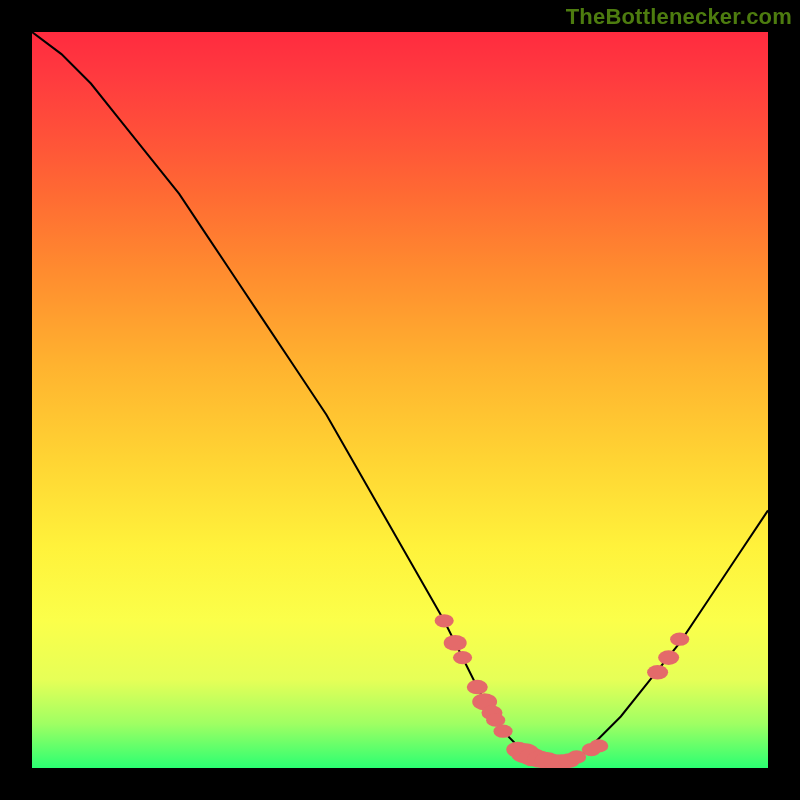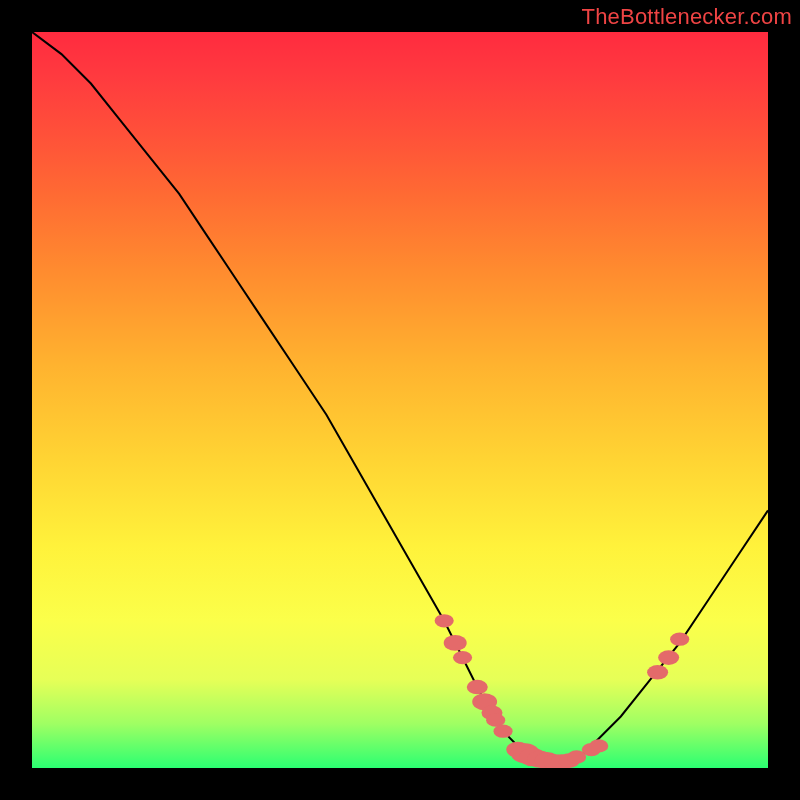--- a/index.html
+++ b/index.html
@@ -14,23 +14,23 @@
   .frame {
     position: relative;
     width: 800px;
     height: 800px;
     background: #000;
   }
   .attribution {
     position: absolute;
     top: 4px;
     right: 8px;
-    color: #ef4444;
+    color: #4d7c0f;
     font-size: 22px;
-    font-weight: 400;
+    font-weight: 700;
     letter-spacing: 0.2px;
   }
   .plot {
     position: absolute;
     left: 32px;
     top: 32px;
     width: 736px;
     height: 736px;
     overflow: hidden;
   }

